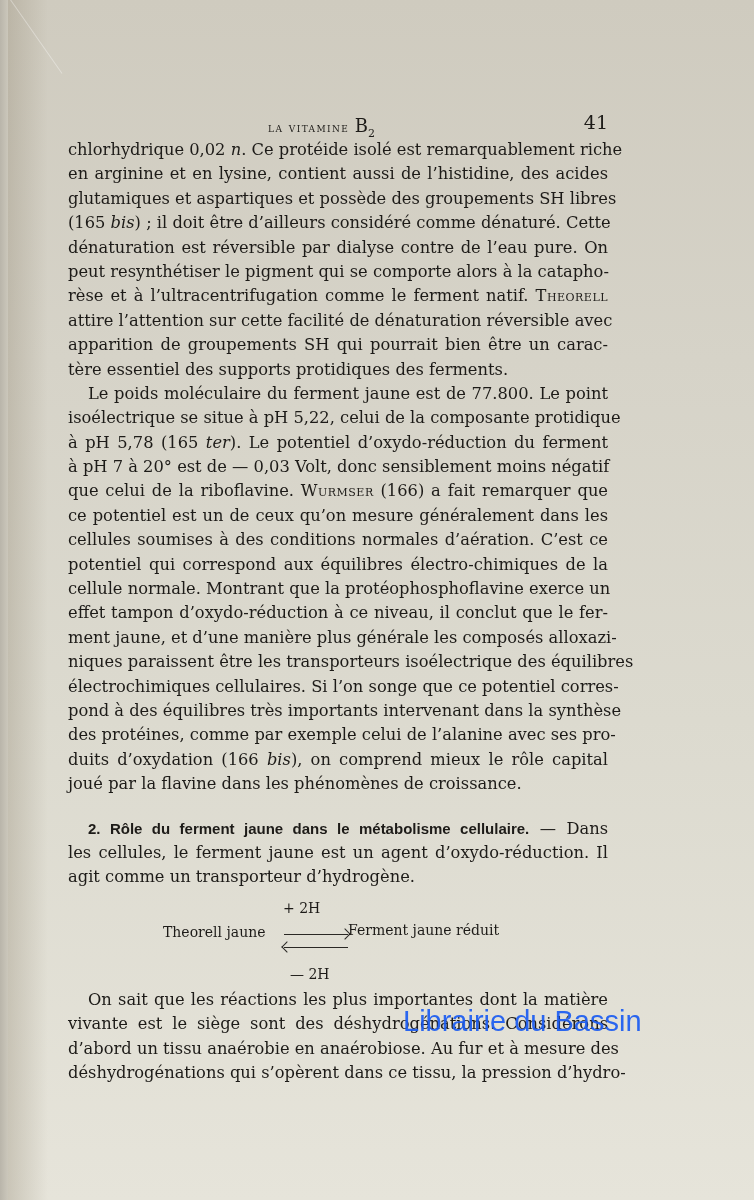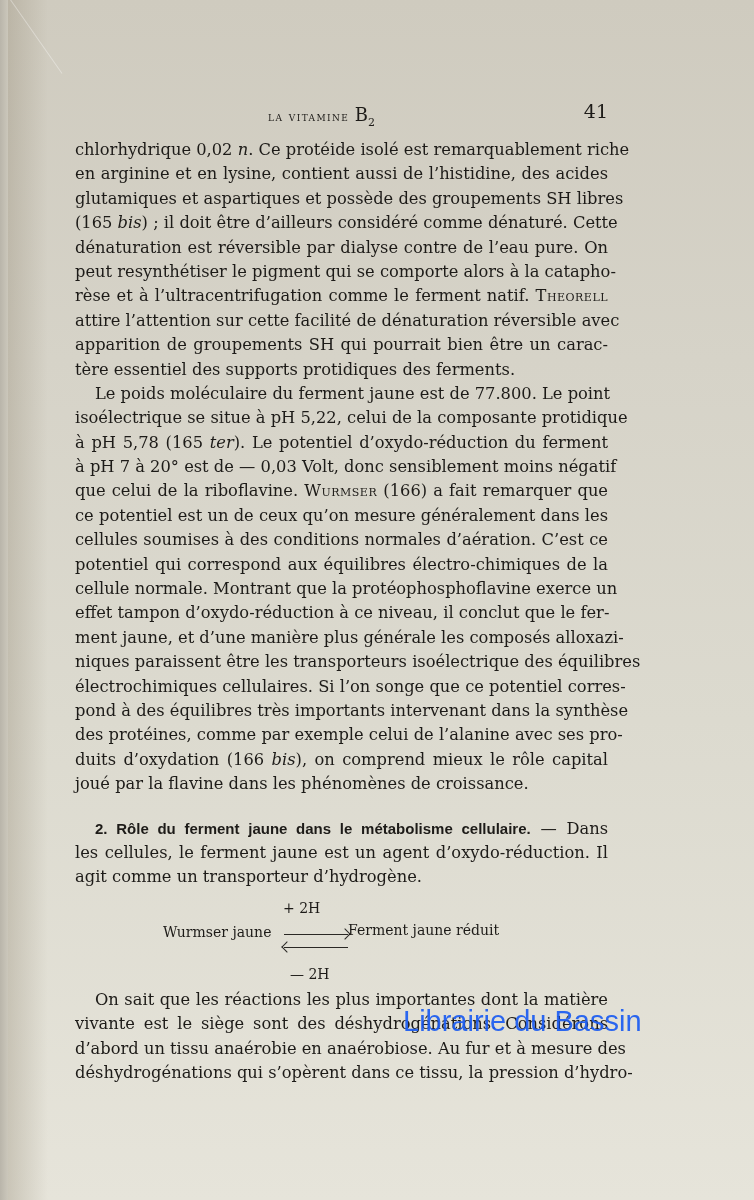--- a/index.html
+++ b/index.html
@@ -30,21 +30,21 @@
     .crease {
       position: absolute;
       left: 10px; top: 0;
       width: 1px; height: 90px;
       background: rgba(255,255,255,0.35);
       transform: rotate(-35deg);
       transform-origin: top left;
     }
     .running-head {
       position: absolute;
-      top: 100px;
+      top: 111px;
       left: 68px;
       width: 540px;
       height: 28px;
     }
     .running-title {
       position: absolute;
       left: 200px;
       top: 4px;
       font-size: 13px;
       letter-spacing: 1.4px;
@@ -72,21 +72,20 @@
       width: 540px;
     }
     .line {
       display: block;
       height: 24.4px;
       line-height: 24.4px;
       font-size: 16.3px;
       white-space: nowrap;
       text-align: justify;
       text-align-last: justify;
-      margin-left: 7px;
     }
     .line.last {
       text-align-last: left;
     }
     .line.indent {
       padding-left: 20px;
     }
     .sc {
       font-variant: small-caps;
       letter-spacing: 0.5px;
@@ -196,21 +195,21 @@
   <div class="gap-1"></div>
 
   <section>
     <span class="line indent"><span class="section-heading">2. Rôle du ferment jaune dans le métabolisme cellulaire.</span><span> — Dans</span></span>
     <span class="line">les cellules, le ferment jaune est un agent d’oxydo-réduction. Il</span>
     <span class="line last">agit comme un transporteur d’hydrogène.</span>
   </section>
 
   <div class="equation">
     <span class="eq-top">+ 2H</span>
-    <span class="eq-left">Wurmser jaune</span>
+    <span class="eq-left">Theorell jaune</span>
     <span class="arrow fwd"></span>
     <span class="arrow bwd"></span>
     <span class="eq-right">Ferment jaune réduit</span>
     <span class="eq-bottom">— 2H</span>
   </div>
 
   <section>
     <span class="line indent">On sait que les réactions les plus importantes dont la matière</span>
     <span class="line">vivante est le siège sont des déshydrogénations. Considérons</span>
     <span class="line">d’abord un tissu anaérobie en anaérobiose. Au fur et à mesure des</span>

